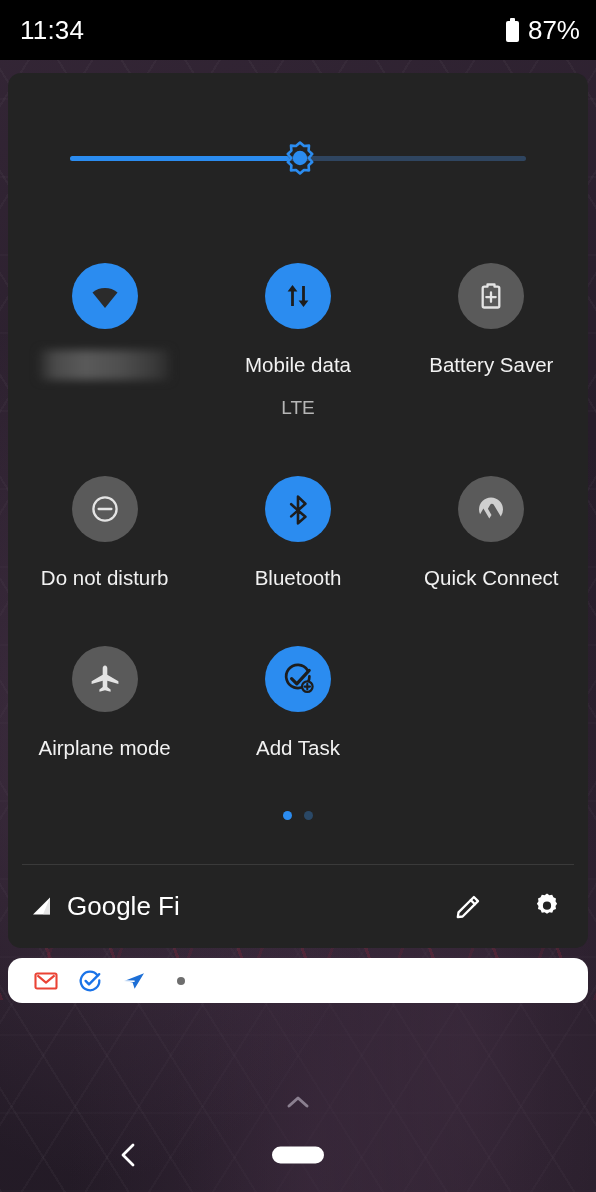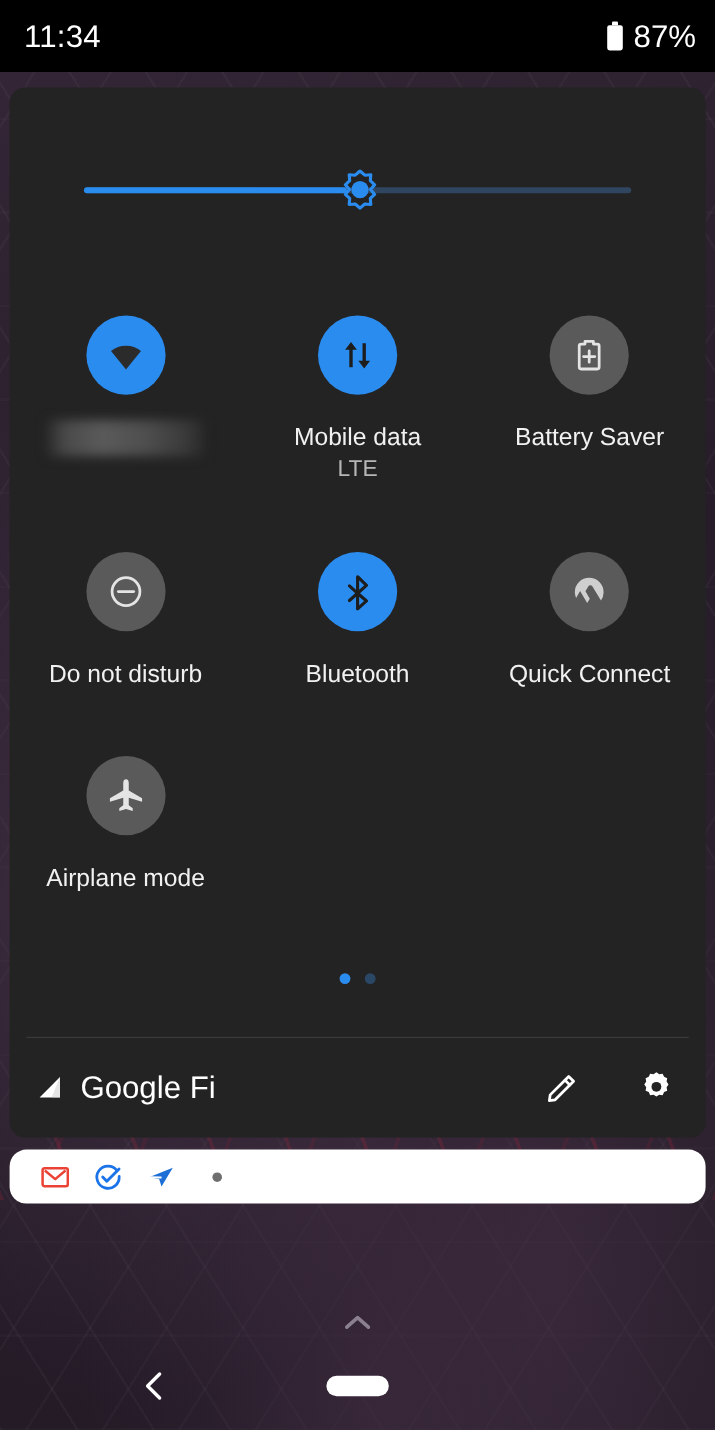--- a/index.html
+++ b/index.html
@@ -99,21 +99,21 @@
     display:flex; align-items:center; justify-content:center;
     background:#5a5a5a;
   }
   .tile-icon.on { background:#2b8cf0; }
   .tile-label {
     margin-top:24px;
     color:#f1f1f1; font-size:20.5px; line-height:1.15;
     text-align:center; max-width:175px;
   }
   .tile-sub {
-    margin-top:4px;
+    margin-top:20px;
     color:#b6b6b6; font-size:19px; text-align:center;
   }
   .tile-label-redacted {
     margin-top:21px;
     width:131px; height:30px; border-radius:3px;
     background:linear-gradient(90deg,#2b2b2b 0%,#4a4a4a 12%,#5a5a5a 35%,#4f4f4f 62%,#3a3a3a 88%,#2a2a2a 100%);
     filter:blur(4.5px);
     color:transparent; font-size:0; overflow:hidden;
   }
 
@@ -281,20 +281,31 @@
         <div class="tile-icon">
           <svg width="34" height="34" viewBox="0 0 34 34">
             <path d="M17 3.4 c1.5 0 2.3 1.3 2.3 3.1 v6.3 l11.1 6.4 v2.9 l-11.1 -3.3
                      v6.3 l3.3 2.5 v2.2 l-5.6 -1.6 l-5.6 1.6 v-2.2 l3.3 -2.5 v-6.3
                      l-11.1 3.3 v-2.9 l11.1 -6.4 v-6.3 c0 -1.8 0.8 -3.1 2.3 -3.1 z" fill="#e4e4e4"></path>
           </svg>
         </div>
         <div class="tile-label">Airplane mode</div>
       </div>
 
+      <div class="tile">
+        <div class="tile-icon on">
+          <svg width="38" height="38" viewBox="0 0 38 38">
+            <path d="M28.6 10.2 A11.6 11.6 0 1 0 30.4 16.4" fill="none" stroke="#1d1d1d" stroke-width="2.7" stroke-linecap="round"></path>
+            <path d="M12.6 18.6 L17.8 23.8 L30.2 10.4" fill="none" stroke="#1d1d1d" stroke-width="3.2" stroke-linecap="round" stroke-linejoin="round"></path>
+            <circle cx="28.3" cy="26.6" r="5.3" fill="#2b8cf0" stroke="#1d1d1d" stroke-width="2.2"></circle>
+            <path d="M28.3 23.9 v5.4 M25.6 26.6 h5.4" stroke="#1d1d1d" stroke-width="2.1" stroke-linecap="round"></path>
+          </svg>
+        </div>
+        <div class="tile-label">Add Task</div>
+      </div>
 
     </div>
 
     <div class="page-dots">
       <span class="dot active"></span>
       <span class="dot"></span>
     </div>
 
     <div class="qs-divider"></div>
     <div class="qs-footer">

